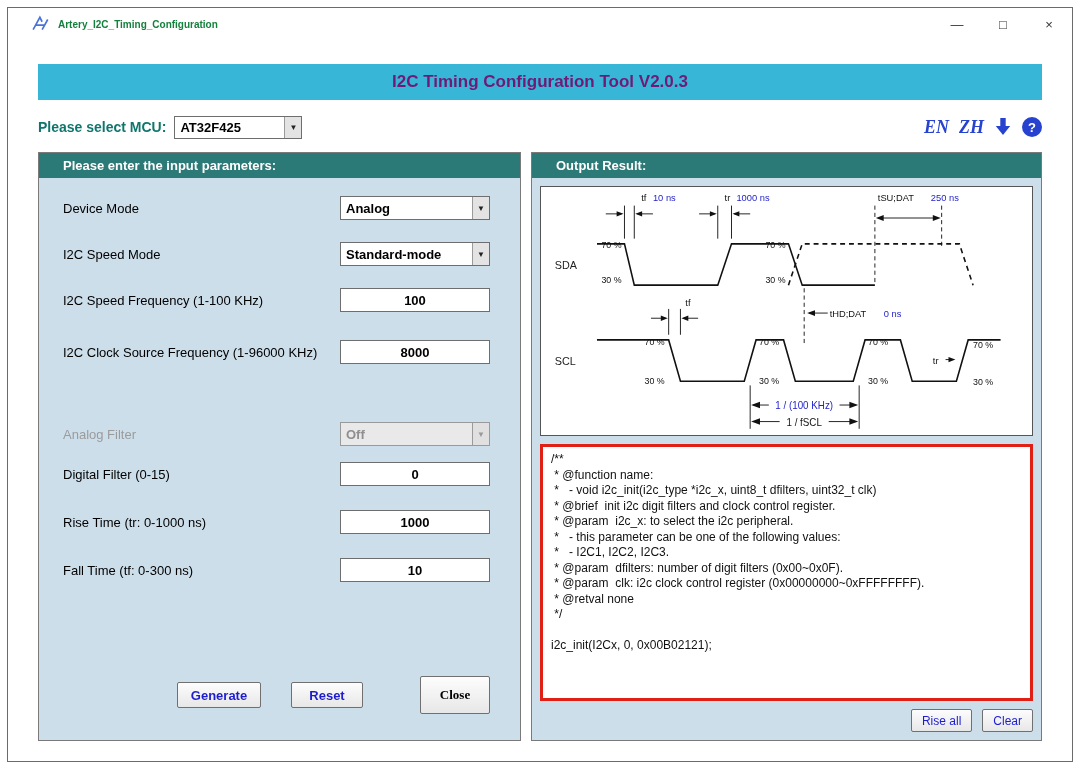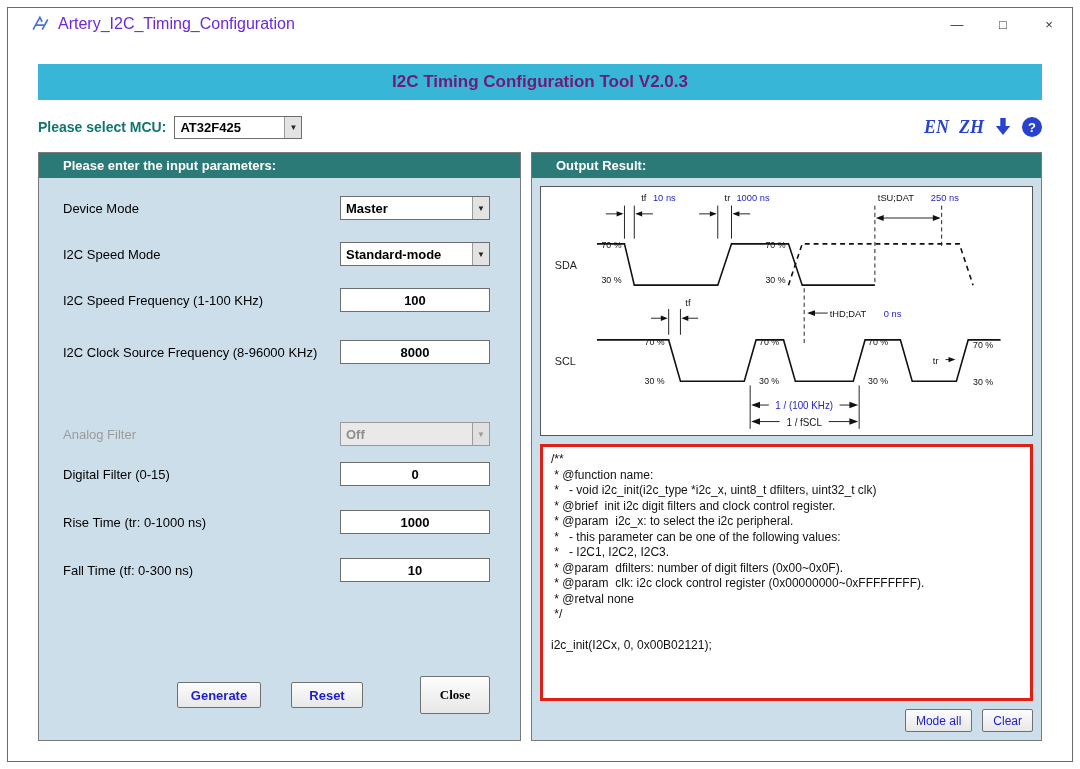--- a/index.html
+++ b/index.html
@@ -4,21 +4,21 @@
 <style>
   * { margin:0; padding:0; box-sizing:border-box; }
   html,body { width:1080px; height:769px; background:#fff; overflow:hidden;
               font-family:"Liberation Sans", sans-serif; }
   .frame { position:absolute; left:7px; top:7px; right:7px; bottom:7px;
            border:1px solid #6b6b6b; background:#fff; display:flex; flex-direction:column; }
 
   
   .titlebar { height:32px; flex:0 0 auto; display:flex; align-items:center; padding-left:24px; background:#fff; }
   .app-icon { width:18px; height:18px; margin-right:8px; }
-  .title-text { font-size:16px; color:#6d28d9; }
+  .title-text { font-size:10px; color:#15803d;font-weight:bold; }
   .win-controls { margin-left:auto; display:flex; height:100%; }
   .win-btn { width:46px; display:flex; align-items:center; justify-content:center;
              font-size:13px; color:#333; cursor:pointer; }
 
   
   .content { flex:1; min-height:0; display:flex; flex-direction:column; padding:24px 30px 20px; }
   .banner { height:36px; flex:0 0 auto; background:#38b6d8; color:#701a75; font-weight:bold; font-size:17px;
             display:flex; align-items:center; justify-content:center; }
   .mcu-row { margin-top:14px; height:26px; flex:0 0 auto; display:flex; align-items:center; }
   .mcu-label { color:#0f766e; font-weight:bold; font-size:14px; margin-right:8px; }
@@ -131,40 +131,40 @@
 
     <div class="panels">
 
       <div class="panel left">
         <div class="panel-header">Please enter the input parameters:</div>
         <div class="left-body">
 
           <div class="field-row r0">
             <span class="flabel">Device Mode</span>
             <div class="select ctrl">
-              <span class="val">Master</span>
+              <span class="val">Analog</span>
               <span class="arrow">▼</span>
             </div>
           </div>
 
           <div class="field-row r1">
             <span class="flabel">I2C Speed Mode</span>
             <div class="select ctrl">
               <span class="val">Standard-mode</span>
               <span class="arrow">▼</span>
             </div>
           </div>
 
           <div class="field-row r2">
             <span class="flabel">I2C Speed Frequency (1-100 KHz)</span>
             <input type="text" class="ctrl tinput" value="100" style="">
           </div>
 
           <div class="field-row r3">
-            <span class="flabel">I2C Clock Source Frequency (8-96000 KHz)</span>
+            <span class="flabel">I2C Clock Source Frequency (1-96000 KHz)</span>
             <input type="text" class="ctrl tinput" value="8000" style="">
           </div>
 
           <div class="field-row r4">
             <span class="flabel disabled">Analog Filter</span>
             <div class="select ctrl disabled">
               <span class="val">Off</span>
               <span class="arrow">▼</span>
             </div>
           </div>
@@ -288,21 +288,21 @@
  *   - I2C1, I2C2, I2C3.
  * @param  dfilters: number of digit filters (0x00~0x0F).
  * @param  clk: i2c clock control register (0x00000000~0xFFFFFFFF).
  * @retval none
  */
 
 i2c_init(I2Cx, 0, 0x00B02121);</pre>
           </div>
 
           <div class="out-buttons">
-            <button type="button" class="btn btn-small">Mode all</button>
+            <button type="button" class="btn btn-small">Rise all</button>
             <button type="button" class="btn btn-small">Clear</button>
           </div>
 
         </div>
       </div>
 
     </div>
   </div>
 </div>
 

